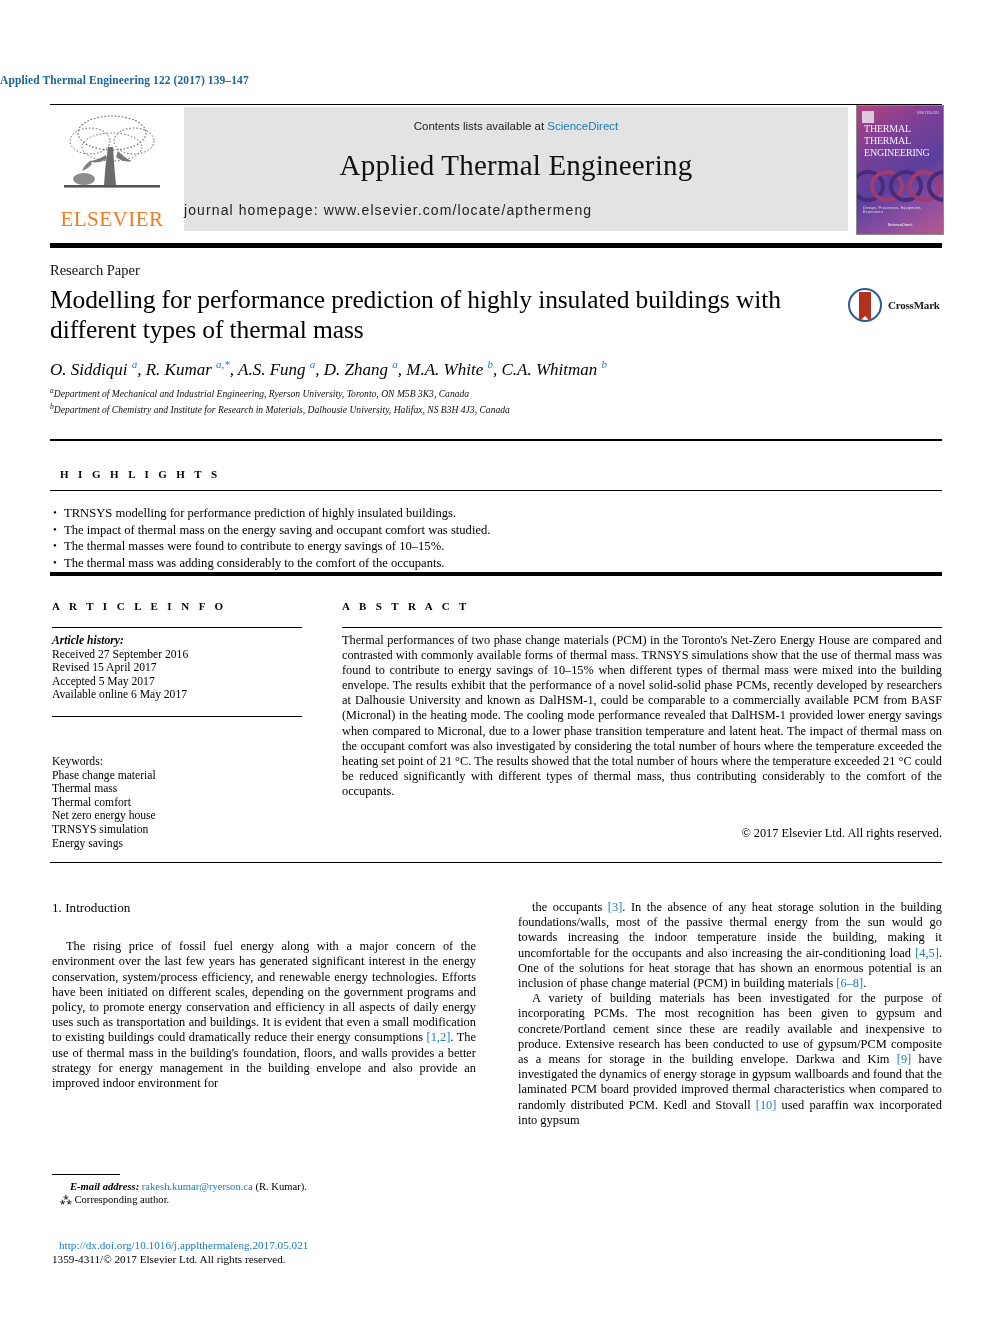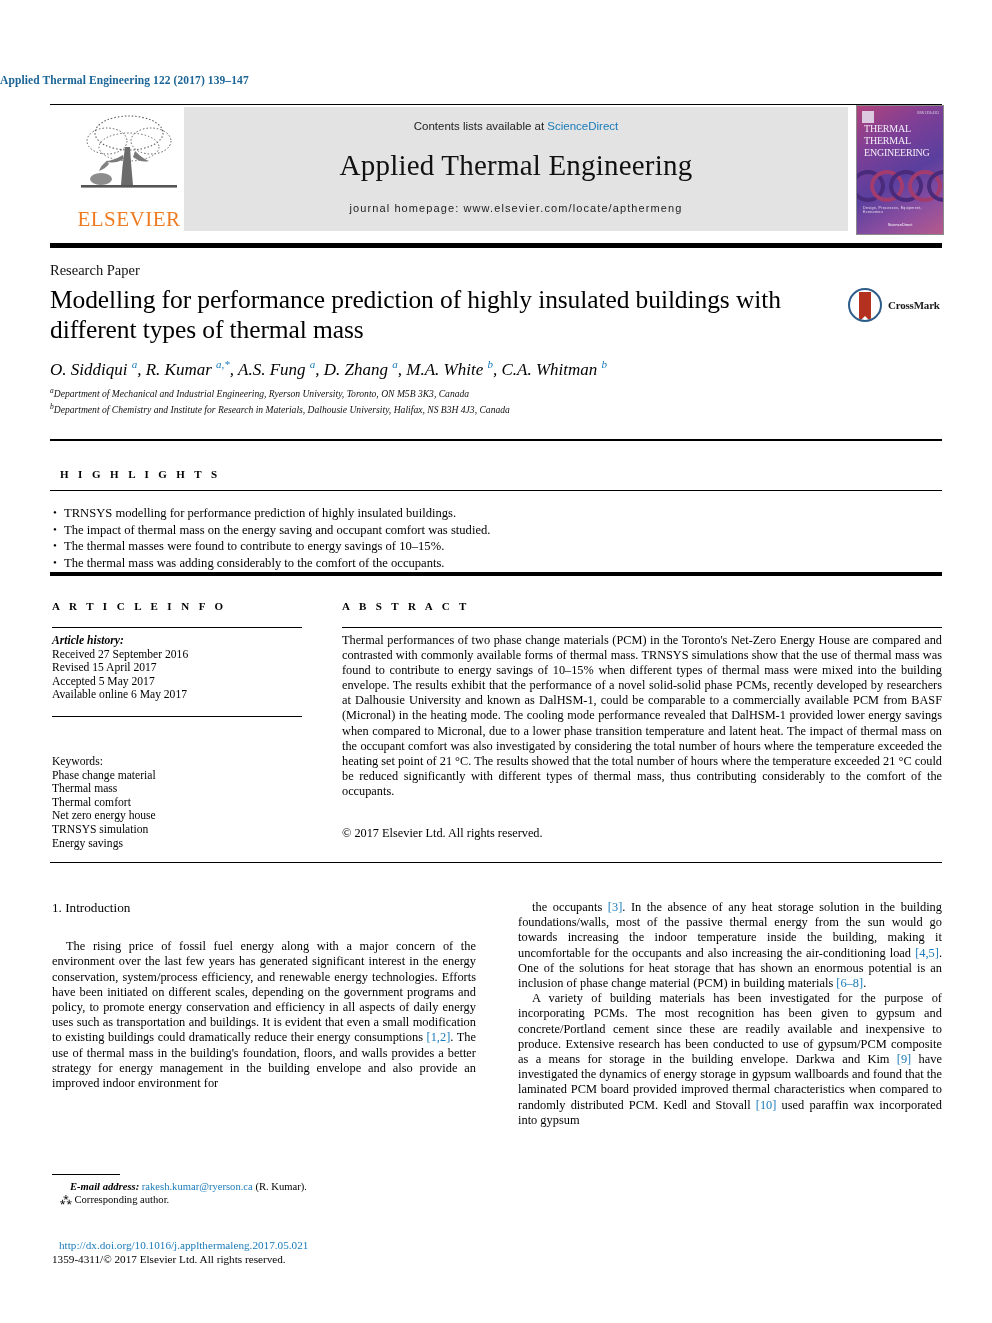--- a/index.html
+++ b/index.html
@@ -44,21 +44,21 @@
     background: #000;
   }
   .masthead {
     position: absolute;
     left: 50px; top: 105px;
     width: 892px;
     height: 128px;
   }
   .elsevier-logo {
     position: absolute;
-    left: 17px; top: 2px;
+    left: 0px; top: 2px;
     width: 124px;
     height: 126px;
   }
   .elsevier-tree {
     position: absolute;
     left: 10px; top: 4px;
     width: 104px; height: 92px;
   }
   .elsevier-word {
     position: absolute;
@@ -94,23 +94,23 @@
     text-align: center;
     font-family: "Liberation Serif", serif;
     font-size: 29px;
     color: #111;
     letter-spacing: 0.2px;
   }
   .journal-homepage {
     position: absolute;
     left: 0; top: 95px;
     width: 664px;
-    text-align: center;
+    text-align: left;
     font-family: "Liberation Sans", sans-serif;
-    font-size: 11px;
+    font-size: 14px;
     color: #222;
     letter-spacing: 1.1px;
   }
   .cover-thumb {
     position: absolute;
     left: 806px; top: 0px;
     width: 86px;
     height: 128px;
     border: 1px solid #8a8a8a;
     overflow: hidden;
@@ -361,21 +361,21 @@
     font-family: "Liberation Serif", serif;
     font-size: 12.3px;
     line-height: 15.1px;
     text-align: justify;
     color: #000;
   }
   .abstract-copy {
     position: absolute;
     left: 342px; top: 826px;
     width: 600px;
-    text-align: left;
+    text-align: right;
     font-family: "Liberation Serif", serif;
     font-size: 12.3px;
     color: #000;
   }
 
   
   .col {
     position: absolute;
     width: 424px;
     font-family: "Liberation Serif", serif;

